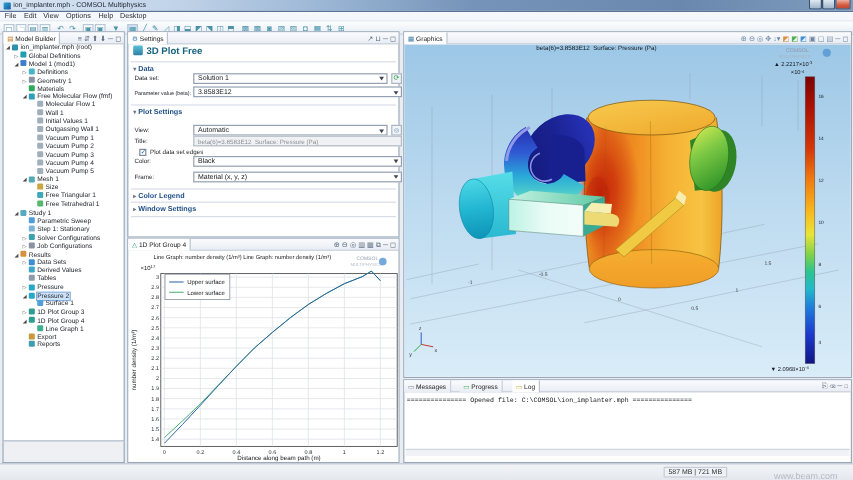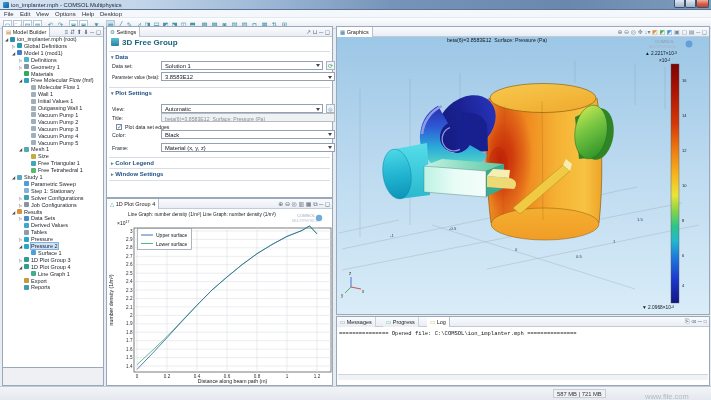--- a/index.html
+++ b/index.html
@@ -131,21 +131,21 @@
 <div class="tr" style="left:16px;top:250.50px;"><span class="tw"></span><span class="ic" style="background:#c8983f;"></span><span class="">Export</span></div>
 <div class="tr" style="left:16px;top:257.40px;"><span class="tw"></span><span class="ic" style="background:#3f9eae;"></span><span class="">Reports</span></div>
 </div>
 <div class="abs" id="mbgray"></div>
 <div class="abs panel" id="settings">
   <div class="phead">
     <div class="tab"><span style="color:#3a7ca8;">⚙</span> Settings</div>
     <div class="hicons">↗ ⊔ ─ ◻</div>
   </div>
 <div class="abs" style="left:4px;top:11px;width:8px;height:8px;background:linear-gradient(#58c0d8,#2f7fa0);border-radius:1px;"></div>
-<div class="abs" style="left:15px;top:11px;font-size:8px;font-weight:bold;color:#17647e;">3D Free Group</div>
+<div class="abs" style="left:15px;top:11px;font-size:8px;font-weight:bold;color:#17647e;">3D Plot Free</div>
 <div class="sep" style="top:24px;"></div>
 <div class="sect" style="top:26.5px;"><span style="color:#6a7686;font-size:5px;">▾</span> Data</div>
 <div class="lbl" style="left:5px;top:35.5px;">Data set:</div>
 <div class="combo" style="left:54px;top:33.5px;width:162px;">Solution 1<span style="position:absolute;right:2px;top:2.5px;width:0;height:0;border-left:2.5px solid transparent;border-right:2.5px solid transparent;border-top:3.5px solid #3c4654;"></span></div>
 <div class="abs" style="left:219px;top:33.5px;width:9px;height:9px;border:1px solid #a9b5c2;background:#f2f5f8;font-size:6px;line-height:8px;text-align:center;color:#2f9e4f;">⟳</div>
 <div class="lbl" style="left:5px;top:47.5px;font-size:4.5px;">Parameter value (beta):</div>
 <div class="combo" style="left:54px;top:45px;width:174px;">3.8583E12<span style="position:absolute;right:2px;top:2.5px;width:0;height:0;border-left:2.5px solid transparent;border-right:2.5px solid transparent;border-top:3.5px solid #3c4654;"></span></div>
 <div class="sep" style="top:60px;"></div>
 <div class="sect" style="top:62.5px;"><span style="color:#6a7686;font-size:5px;">▾</span> Plot Settings</div>
 <div class="lbl" style="left:5px;top:79px;">View:</div>
@@ -417,14 +417,14 @@
     <div class="tab" style="background:linear-gradient(#fafbfd,#e9edf4);border-right:1px solid #c8d0dc;"><span style="color:#7a8494;">▭</span> Messages</div>
     <div class="tab" style="left:46px;background:linear-gradient(#fafbfd,#e9edf4);border-right:1px solid #c8d0dc;"><span style="color:#3fae5f;">▭</span> Progress</div>
     <div class="tab" style="left:90px;"><span style="color:#c8a43f;">▭</span> Log</div>
     <div class="hicons">⎘ ⌫ ─ ◻</div>
   </div>
   <div class="abs" style="left:2px;top:13px;font-size:5.5px;color:#16181c;font-family:'Liberation Mono',monospace;white-space:pre;">=============== Opened file: C:\COMSOL\ion_implanter.mph ===============</div>
   <div class="abs" style="left:1px;top:57px;width:370px;height:6px;background:#f0f2f5;border-top:1px solid #d0d6de;"></div>
 </div>
 <div class="abs" id="statusbar">
   <span class="abs" style="left:553px;top:2px;font-size:5.8px;color:#333;border:1px solid #c6cdd8;background:#eef1f5;padding:0 3px;height:9px;line-height:8px;">587 MB | 721 MB</span>
-  <span class="abs" style="left:645px;top:5px;font-size:7.5px;color:#b4b9c2;">www.file.com</span>
+  <span class="abs" style="left:645px;top:5px;font-size:7.5px;color:#b4b9c2;">www.beam.com</span>
 </div>
 
 </body></html>

